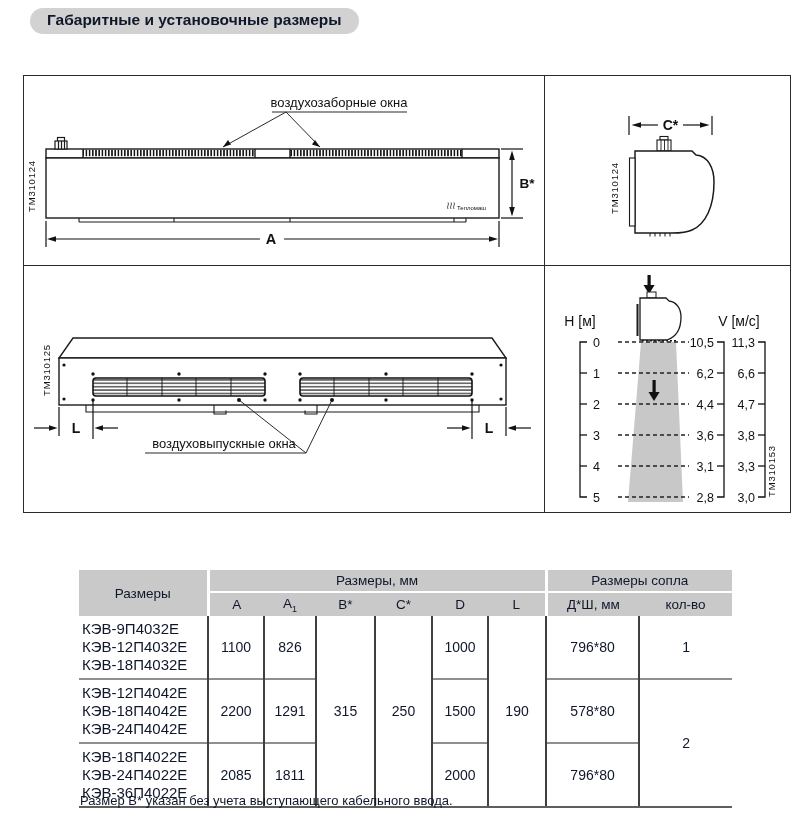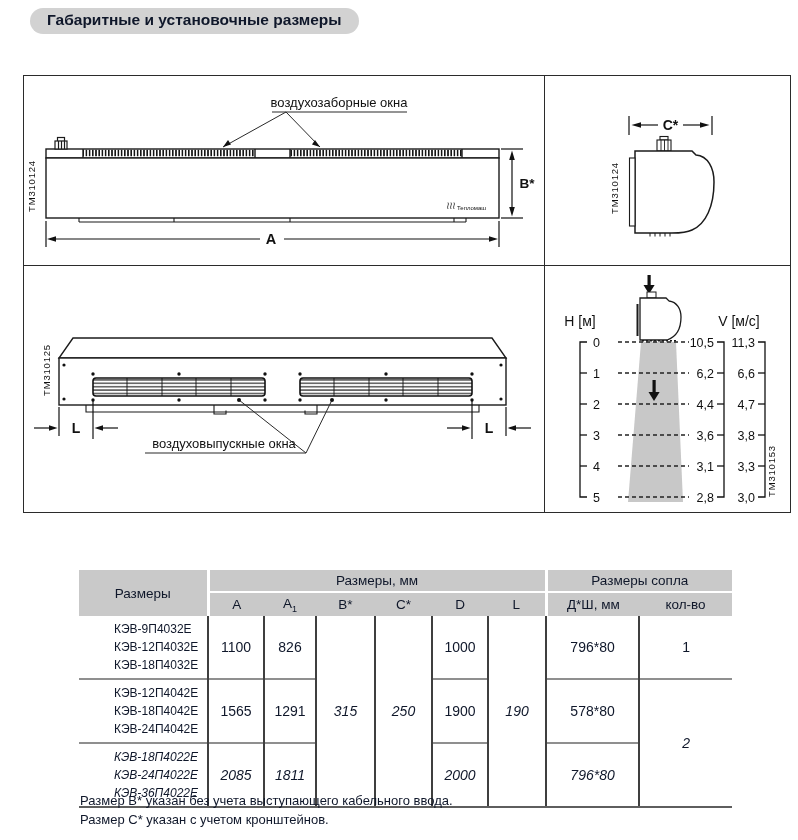--- a/index.html
+++ b/index.html
@@ -15,23 +15,23 @@
   svg text{font-family:"Liberation Sans",sans-serif;fill:#111;stroke:none;}
   .dims-table{position:absolute;left:79px;top:570px;width:653px;border-collapse:collapse;
         table-layout:fixed;font-size:13.5px;}
   .dims-table th{background:#c9c9c9;font-weight:normal;padding:0;}
   .dims-table th.grp{height:21px;border-bottom:2.5px solid #fff;}
   .dims-table th.sub{height:23px;}
   .dims-table th.gapR{border-right:3px solid #fff;}
   .dims-table td{background:#fff;text-align:center;vertical-align:middle;font-size:14px;padding:0;}
   .dims-table td.v{border-left:2px solid #3f3f3f;}
   .dims-table tr.sep > td{border-top:2.2px solid #8f8f8f;}
-  .dims-table tr.g3 > td, .dims-table td.rs-b{border-bottom:2.4px solid #5e5e5e;font-style:italic;}
+  .dims-table tr.g3 > td, .dims-table td.rs-b{border-bottom:2.4px solid #5e5e5e;}
   .dims-table td.model{text-align:left;padding:2px 0 2px 3px;height:58px;}
-  .dims-table td.model div{line-height:18px;font-size:12px;white-space:nowrap;margin-left:32px;}
+  .dims-table td.model div{line-height:18px;font-size:15px;white-space:nowrap;}
   sub{font-size:9px;}
   .notes{position:absolute;left:80px;top:791px;font-size:13px;line-height:19px;}
 </style>
 </head>
 <body>
 
 <div class="page">
 
   <div class="title-bar">Габаритные и установочные размеры</div>
 
@@ -320,38 +320,37 @@
       <td class="v rs-b" rowspan="3">190</td>
       <td class="v">796*80</td>
       <td class="v">1</td>
     </tr>
     <tr class="g2 sep">
       <td class="model">
         <div>КЭВ-12П4042Е</div>
         <div>КЭВ-18П4042Е</div>
         <div>КЭВ-24П4042Е</div>
       </td>
-      <td class="v">1565</td>
+      <td class="v">2200</td>
       <td class="v">1291</td>
-      <td class="v">1900</td>
+      <td class="v">1500</td>
       <td class="v">578*80</td>
       <td class="v rs-b" rowspan="2">2</td>
     </tr>
     <tr class="g3 sep">
       <td class="model">
         <div>КЭВ-18П4022Е</div>
         <div>КЭВ-24П4022Е</div>
         <div>КЭВ-36П4022Е</div>
       </td>
       <td class="v">2085</td>
       <td class="v">1811</td>
       <td class="v">2000</td>
       <td class="v">796*80</td>
     </tr>
   </tbody>
     </table>
 
   <div class="notes">
     <div>Размер В* указан без учета выступающего кабельного ввода.</div>
-    <div>Размер С* указан с учетом кронштейнов.</div>
   </div>
 
 </div>
 
 </body></html>

